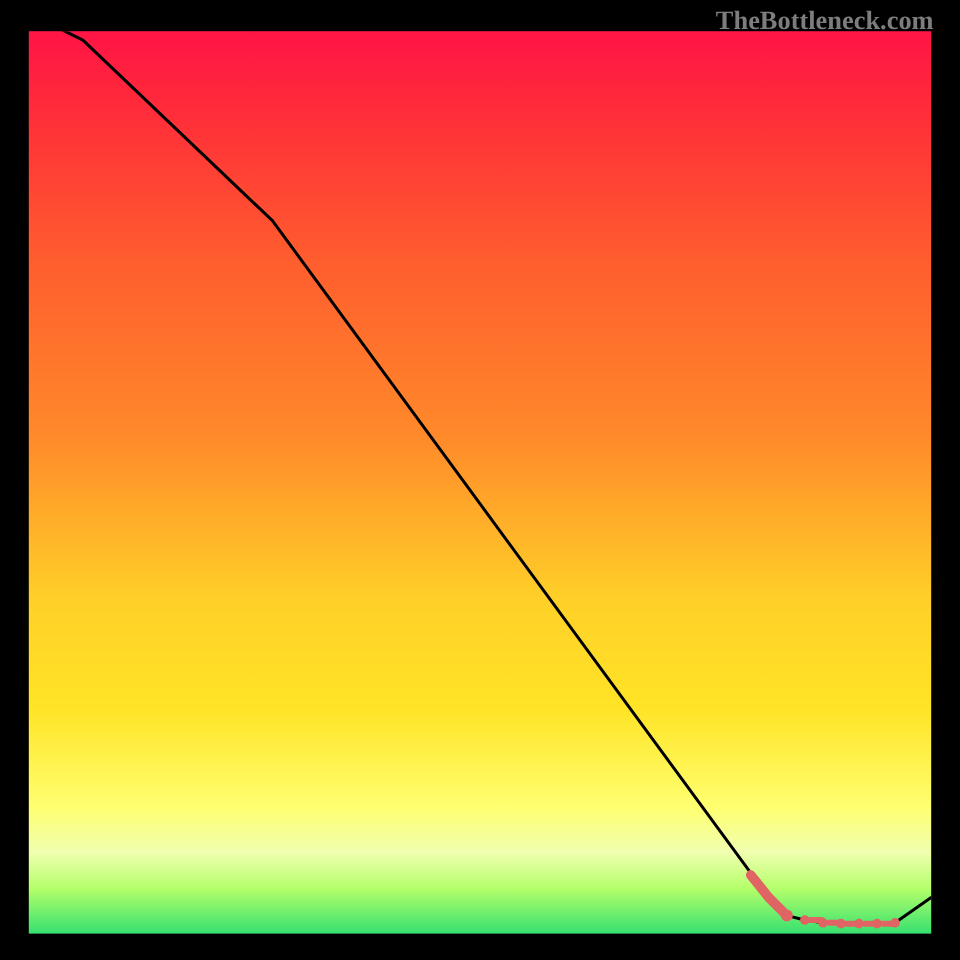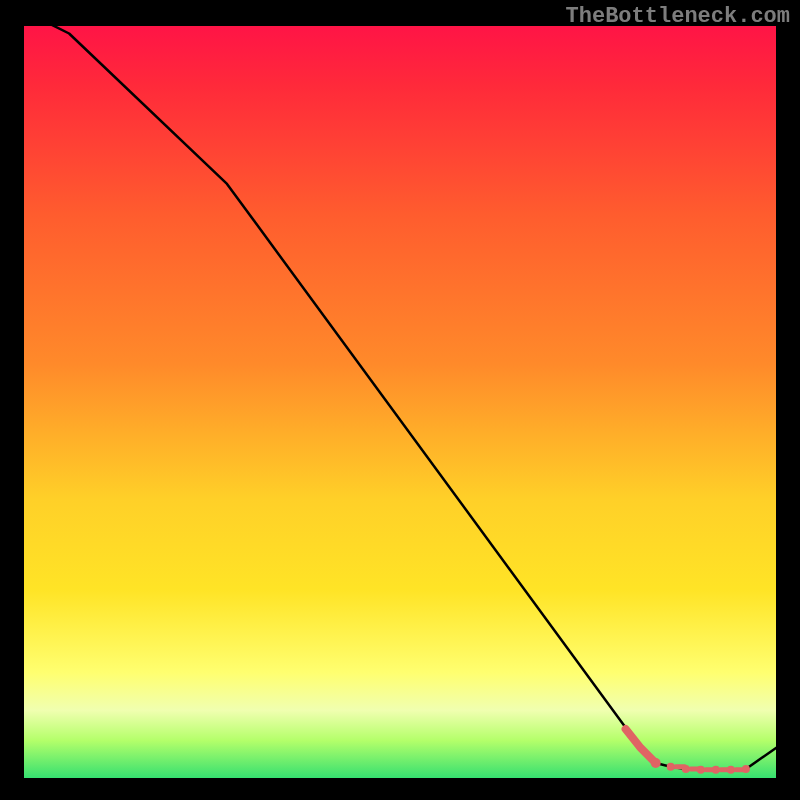--- a/index.html
+++ b/index.html
@@ -11,22 +11,22 @@
     overflow: hidden;
   }
   .wrap {
     position: relative;
     width: 800px;
     height: 800px;
   }
   .watermark {
     position: absolute;
     top: 4px;
-    right: 10px;
-    font-family: Liberation Mono, monospace;
+    right: 22px;
+    font-family: Liberation Serif, serif;
     font-size: 22px;
     color: #7d7d7d;
     font-weight: 600;
   }
   svg.plot {
     position: absolute;
     left: 0;
     top: 0;
   }
 </style>

